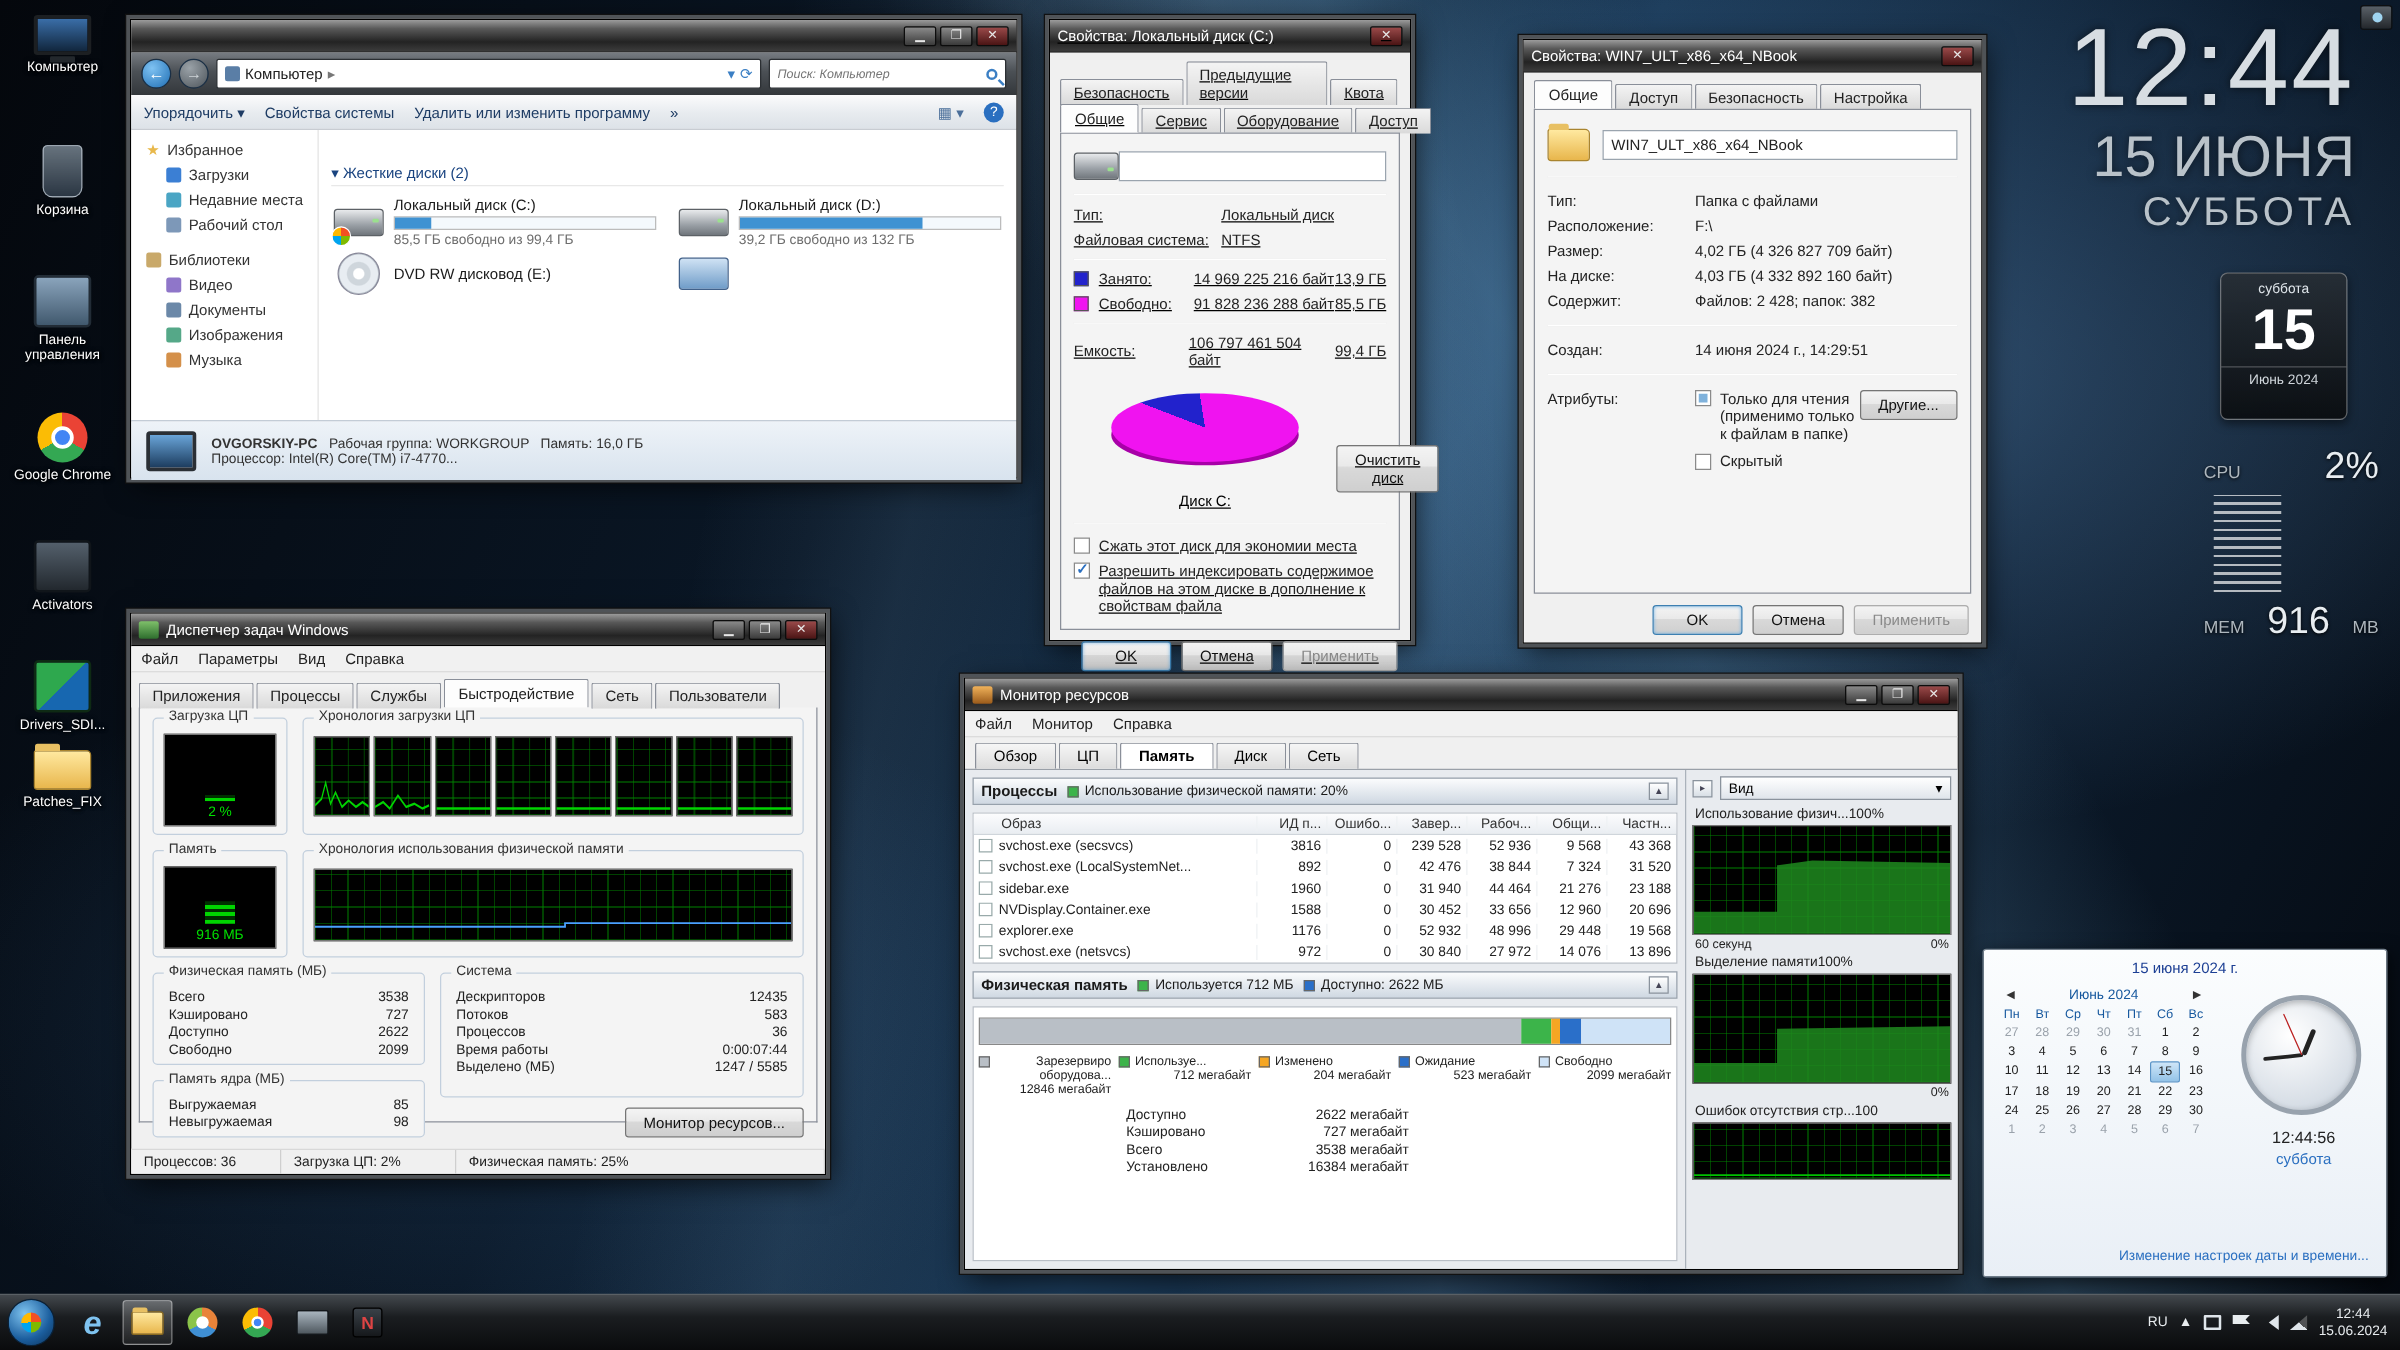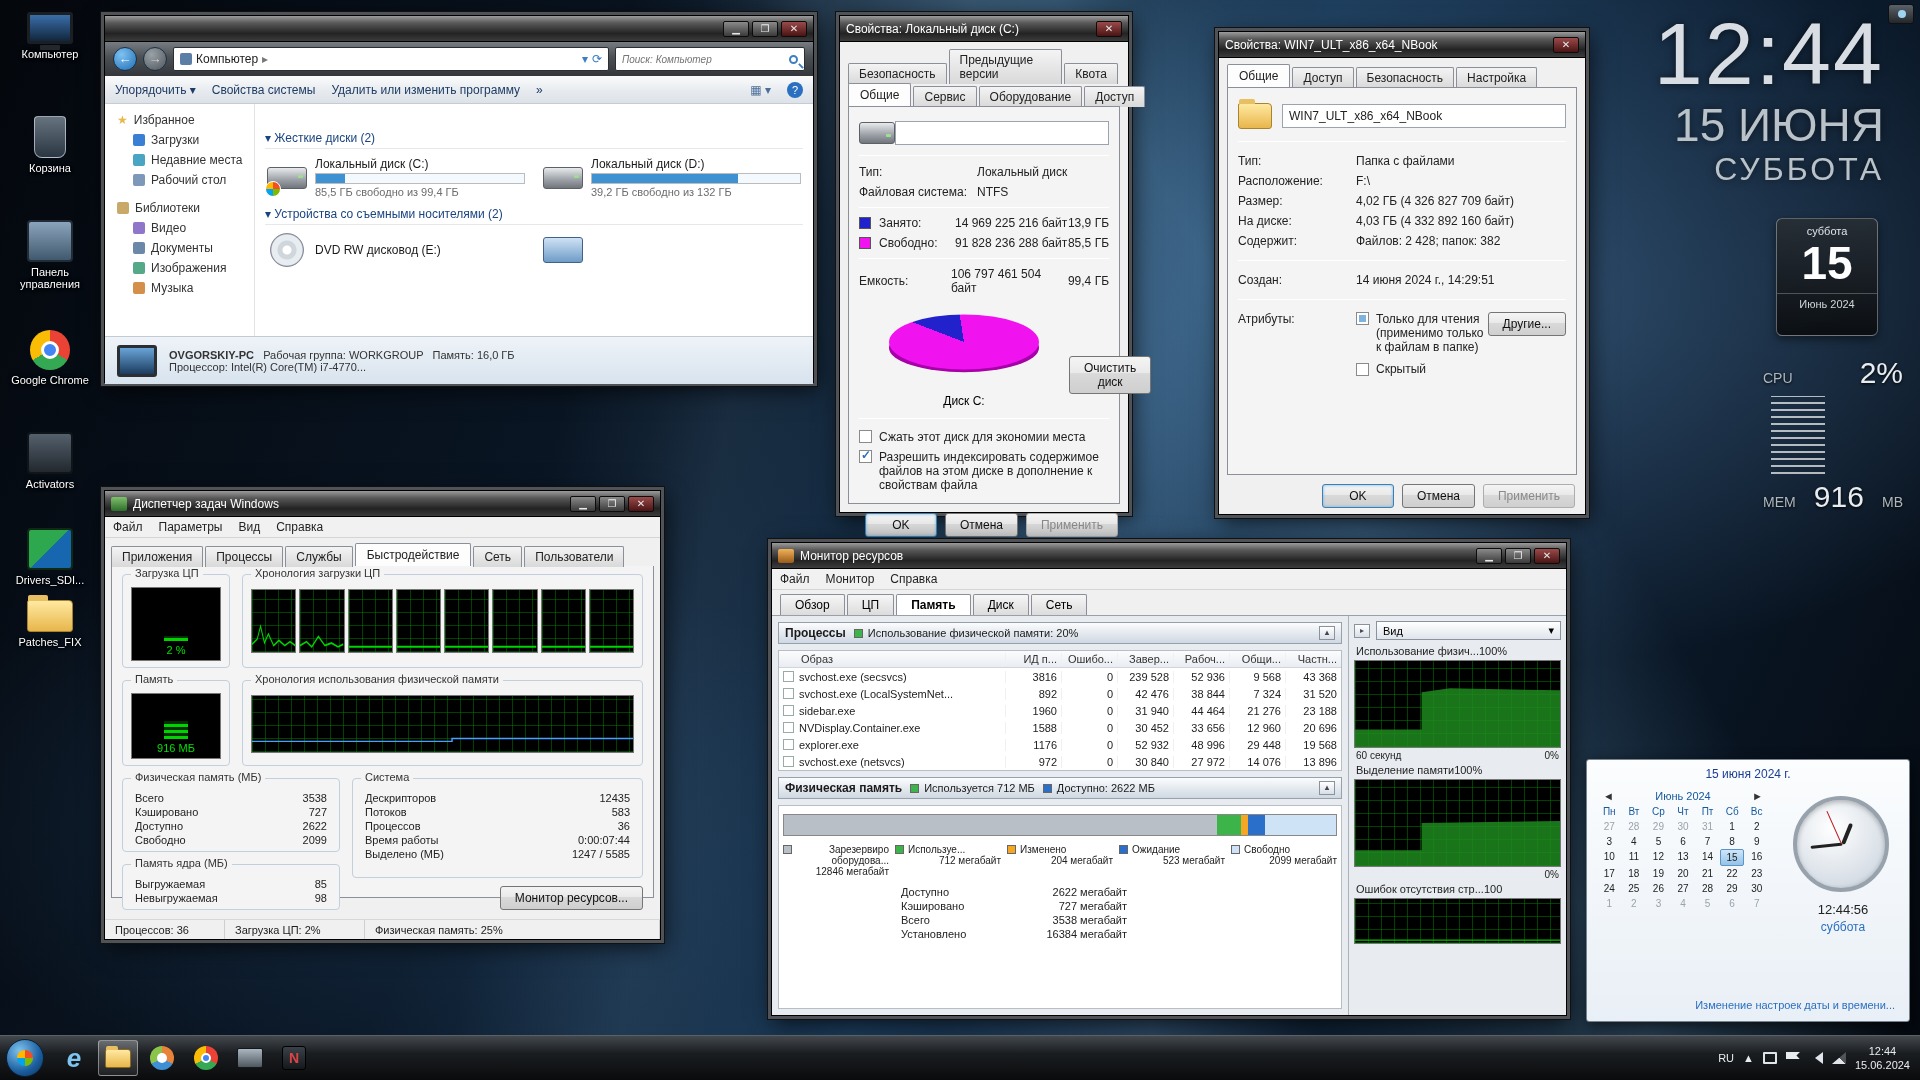--- a/index.html
+++ b/index.html
@@ -80,21 +80,21 @@
 .dvd{width:34px;height:34px;border-radius:50%;background:radial-gradient(circle,#fff 0 4px,#cfd6dc 5px 9px,#e8edf2 10px 15px,#aab4bd 16px);border:1px solid #889;margin:0 auto;}
 .usb{background:linear-gradient(#cfe2f4,#6f9cc8);border:1px solid #41618a;border-radius:3px;height:26px!important;margin-top:4px;}
 .dmeta{flex:1;min-width:0;}
 .dname{font-size:12px;color:#1b1b1b;white-space:nowrap;}
 .dbar{height:11px;border:1px solid #bcbcbc;background:#f4f9fd;margin:2px 0;}
 .dfill{height:100%;}
 .dinfo{font-size:11px;color:#6d6d6d;white-space:nowrap;}
 .detail{height:48px;background:linear-gradient(#eef3f8,#d8e3ee);border-top:1px solid #c3ccd6;display:flex;align-items:center;gap:12px;padding:0 12px;font-size:11px;color:#333;}
 .bigmon{width:40px;height:32px;background:linear-gradient(#69a4d8,#1c3c5e);border:3px solid #2a2f35;border-radius:3px;}
 
-#props-c{left:839px;top:15px;width:290px;height:498px;z-index:20;}
+#props-c{left:839px;top:15px;width:290px;height:498px;z-index:20;text-decoration:underline;}
 #props-f{left:1218px;top:31px;width:368px;height:484px;z-index:20;}
 .dlgrow{display:flex;align-items:center;font-size:12px;color:#222;padding:3px 0;}
 .dlgrow .l{width:118px;flex:0 0 auto;}
 .colorsq{width:12px;height:12px;border:1px solid #555;margin-right:8px;flex:0 0 auto;}
 .pie-wrap{position:relative;width:150px;height:86px;margin:8px 0 2px 30px;}
 .pie{position:absolute;inset:0;border-radius:50%;transform:scaleY(.55);transform-origin:center;background:conic-gradient(from -55deg,#2222cc 0 50deg,#f013f0 50deg 360deg);top:-14px;}
 .pieside{position:absolute;inset:0;top:-2px;border-radius:50%;transform:scaleY(.55);background:#a800a8;}
 .field{flex:1;height:24px;border:1px solid #9aa4ae;background:#fff;font-size:12px;padding:0 6px;color:#222;}
 .fold{width:34px;height:26px;background:linear-gradient(#ffe9a0,#e8b64c);border:1px solid #a9842f;border-radius:2px 4px 3px 3px;position:relative;flex:0 0 auto;}
 .fold::before{content:"";position:absolute;top:-5px;left:0;width:16px;height:5px;background:#e8c063;border-radius:2px 2px 0 0;}
@@ -345,21 +345,20 @@
               </div>
             <div class="dmeta">
               <div class="dname">Локальный диск (D:)</div>
               <div class="dbar">
                   <div class="dfill" style="width: 70%; background: rgb(63, 146, 210);"></div>
                 </div>
               <div class="dinfo">39,2 ГБ свободно из 132 ГБ</div>
             </div>
           </div>
         </div>
-        <div class="sechead2">▾ <b>Устройства со съемными носителями (2)</b></div>
         <div class="drives">
           <div class="drive">
             <div class="dart">
                 <div class="dvd"></div>
               </div>
             <div class="dmeta">
                 <div class="dname">DVD RW дисковод (E:)</div>
               </div>
           </div>
           <div class="drive">

